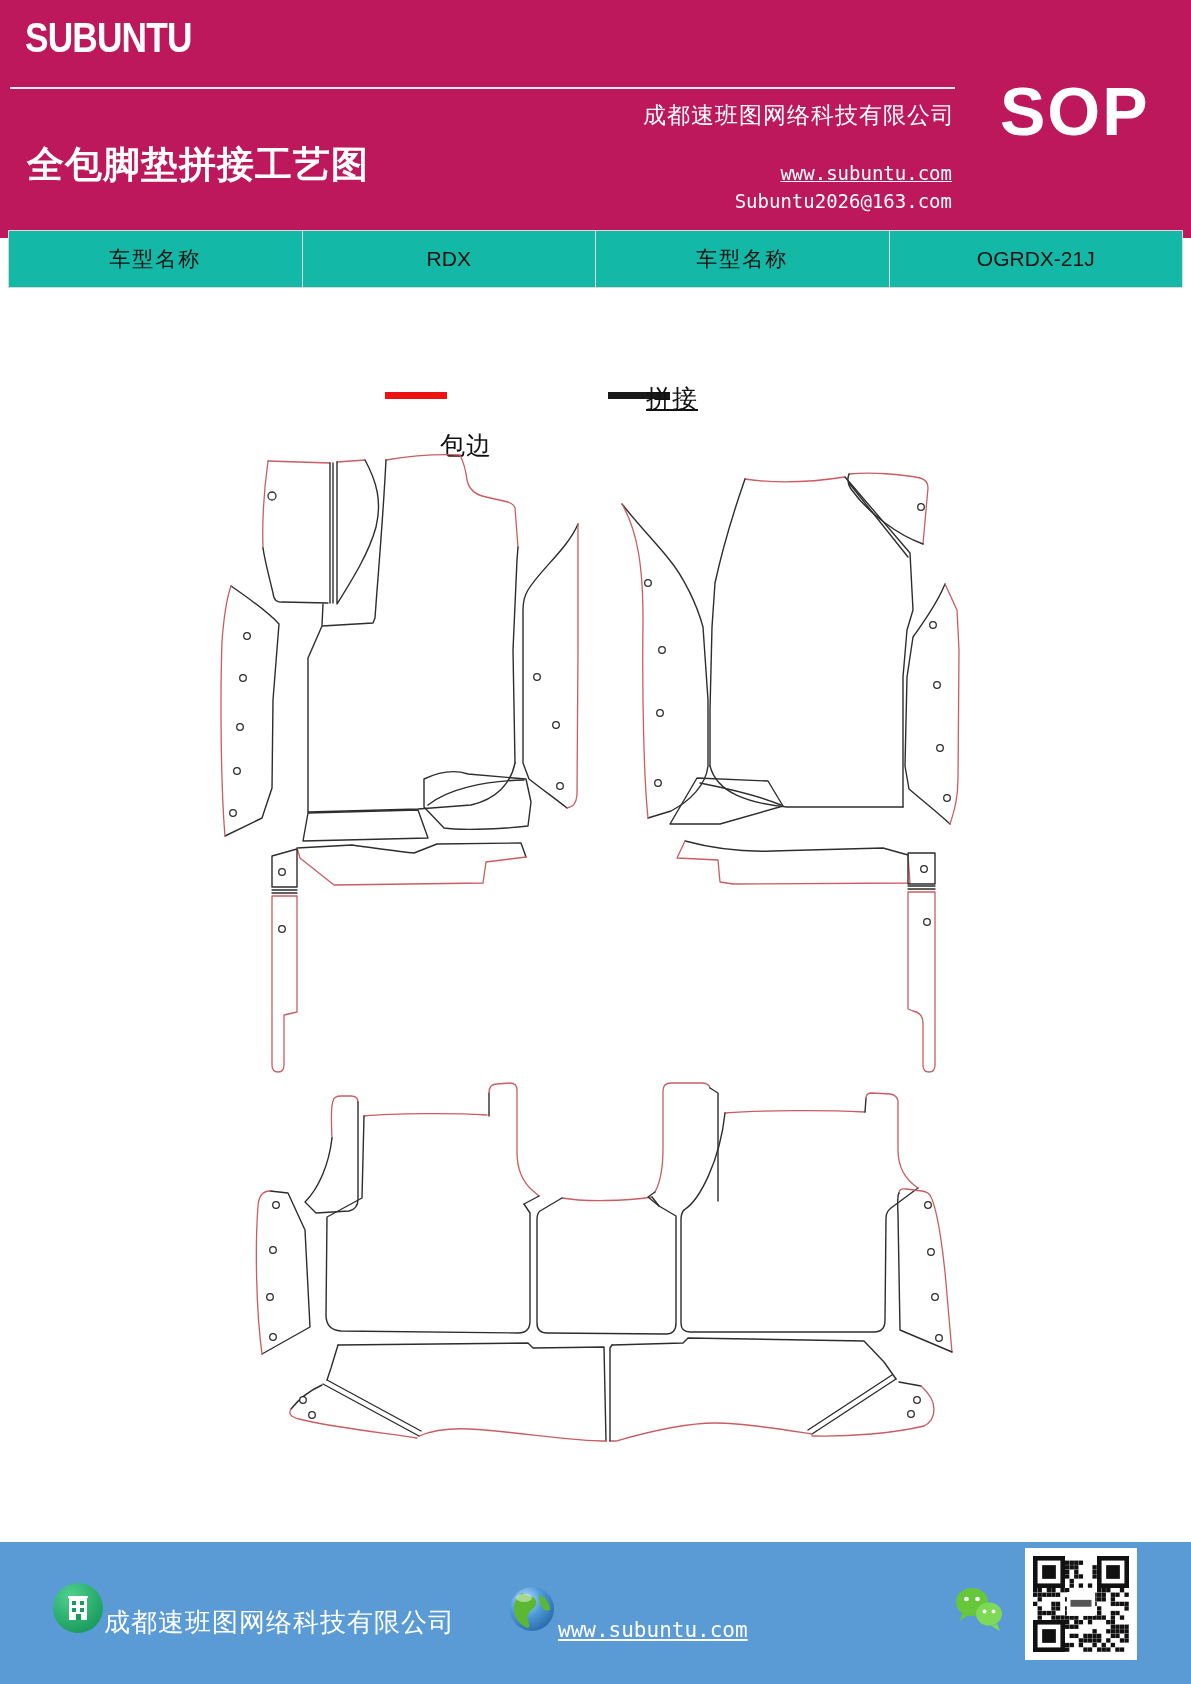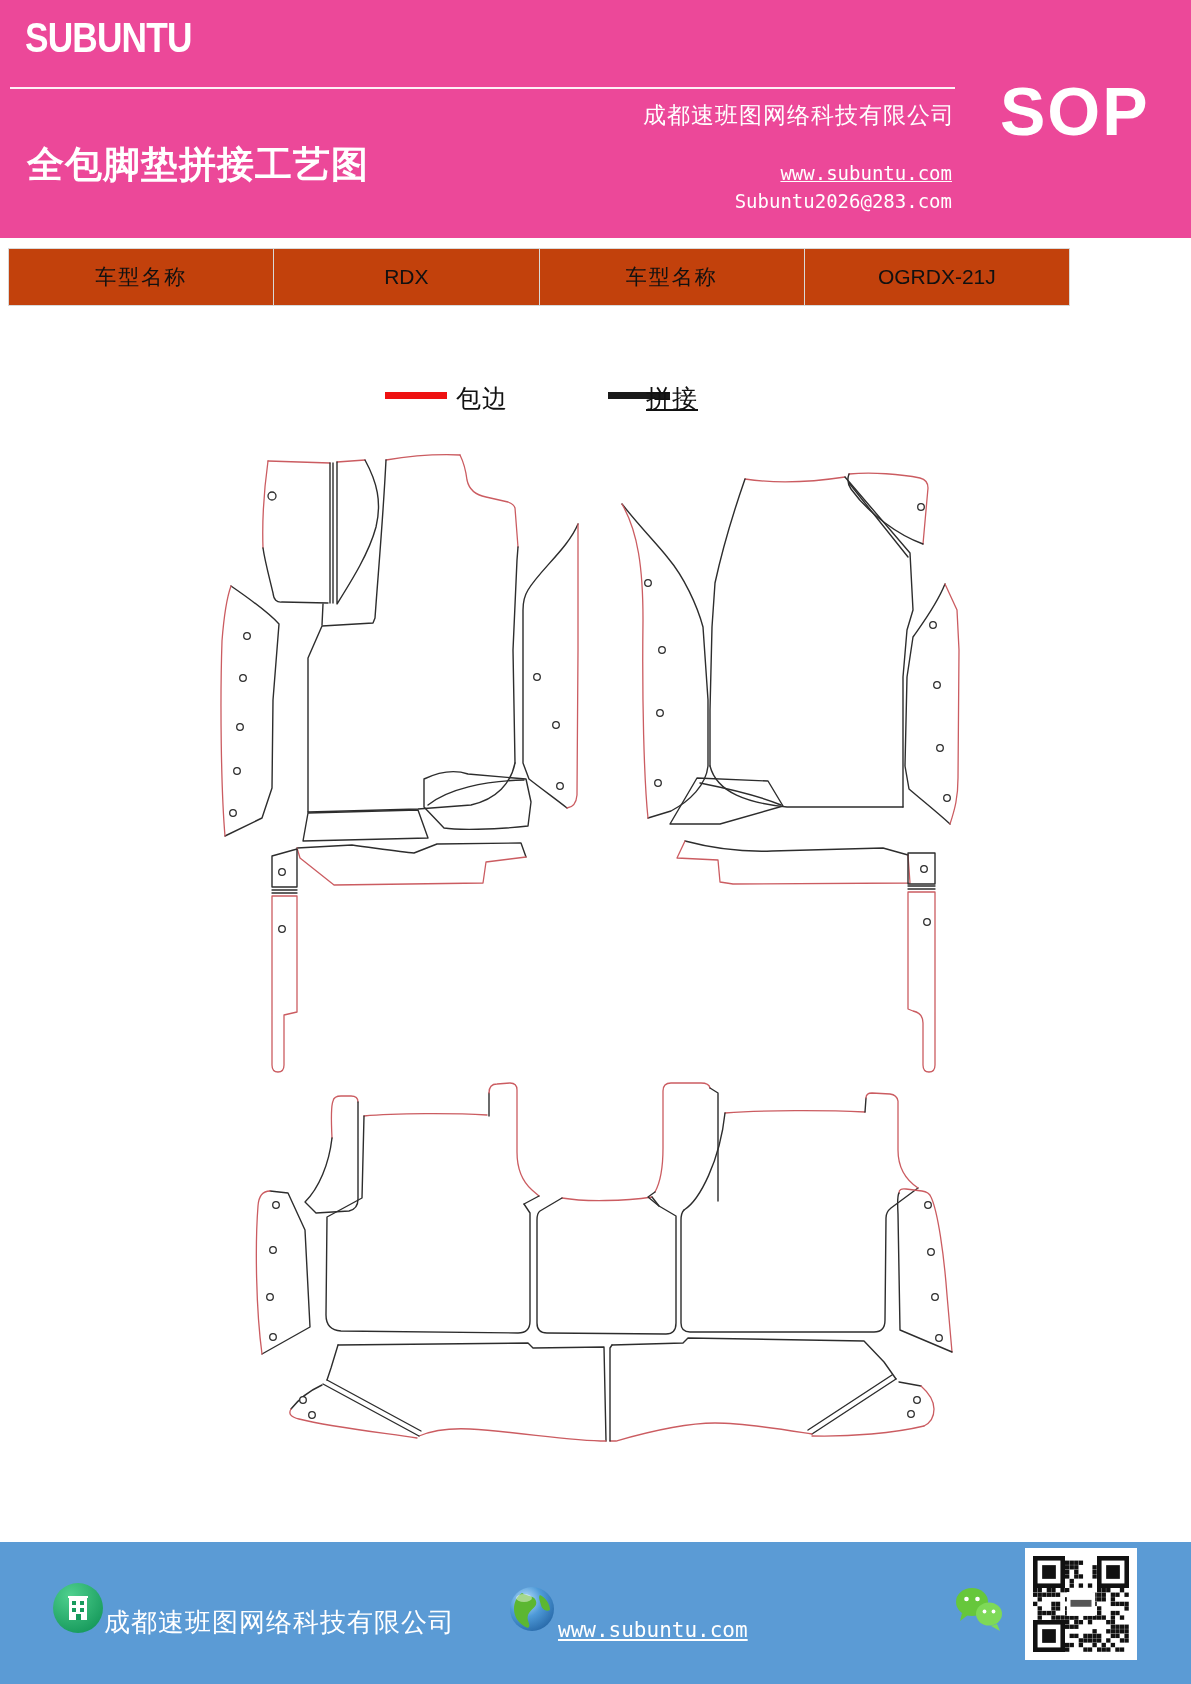--- a/index.html
+++ b/index.html
@@ -1,36 +1,36 @@
 <!DOCTYPE html>
 <html><head>
 <meta charset="utf-8">
 <style>
   html,body{margin:0;padding:0;background:#888;}
   .page{position:relative;width:1191px;height:1684px;background:#ffffff;overflow:hidden;
         font-family:"Liberation Sans",sans-serif;margin:0 auto;}
   
-  .hdr{position:absolute;left:0;top:0;width:1191px;height:238px;background:#ec4899;}
+  .hdr{position:absolute;left:0;top:0;width:1191px;height:238px;background:#be185d;}
   .logo{position:absolute;left:25px;top:14px;color:#fff;font-size:42px;font-weight:800;
         letter-spacing:-1px;transform:scaleX(.84);transform-origin:left top;
         font-family:"Liberation Sans",sans-serif;}
   .hline{position:absolute;left:10px;top:87px;width:945px;height:2px;background:rgba(255,255,255,.92);}
   .title{position:absolute;left:27px;top:140px;margin:0;color:#fff;font-size:37px;font-weight:600;
         letter-spacing:1px;font-family:Liberation Sans, sans-serif;}
   .co{position:absolute;right:236px;top:100px;color:#fff;font-size:23px;letter-spacing:1px;
         font-family:"Liberation Serif",serif;}
   .sop{position:absolute;left:1000px;top:72px;color:#fff;font-size:68px;font-weight:700;
         letter-spacing:2px;font-family:"Liberation Sans",sans-serif;}
   .site-h{position:absolute;right:239px;top:162px;color:#fff;font-size:19px;
         font-family:"DejaVu Sans Mono",monospace;text-decoration:underline;}
   .mail-h{position:absolute;right:239px;top:190px;color:#fff;font-size:19px;
         font-family:"DejaVu Sans Mono",monospace;}
   
-  table.info{position:absolute;left:8px;top:248px;width:1062px;border-collapse:collapse;
-        background:#c2410c;table-layout:fixed;}
+  table.info{position:absolute;left:8px;top:230px;width:1175px;border-collapse:collapse;
+        background:#14b8a6;table-layout:fixed;}
   table.info td{border:1px solid #d9d9d9;height:54px;text-align:center;vertical-align:middle;
         font-size:21px;color:#111;}
   td.lbl{font-family:"Liberation Serif",serif;letter-spacing:2px;}
   td.val{font-family:"Liberation Sans",sans-serif;margin-left:36px;}
   
   .legend-swatch{position:absolute;height:7px;width:62px;}
   .legend-label{position:absolute;top:382px;font-size:25px;color:#111;
         font-family:"Liberation Serif",serif;letter-spacing:1px;}
   
   #diagram-svg{position:absolute;left:0;top:0;pointer-events:none;}
@@ -47,37 +47,37 @@
 
 <div class="page">
 
   <div class="hdr">
     <div class="logo">SUBUNTU</div>
     <div class="hline"></div>
     <h1 class="title">全包脚垫拼接工艺图</h1>
     <div class="co">成都速班图网络科技有限公司</div>
     <div class="sop">SOP</div>
     <a class="site-h" href="#">www.subuntu.com</a>
-    <div class="mail-h">Subuntu2026@283.com</div>
+    <div class="mail-h">Subuntu2026@163.com</div>
   </div>
 
   <table class="info">
     <tbody>
         <tr>
       <td class="lbl">车型名称</td>
       <td class="val">RDX</td>
       <td class="lbl">车型名称</td>
       <td class="val">OGRDX-21J</td>
     </tr>
   </tbody>
     </table>
 
   <div>
     <span class="legend-swatch" style="left: 385px; top: 392px; background: rgb(238, 17, 17);"></span>
-    <span class="legend-label" style="left:456px;">包边</span>
+    <span class="legend-label" style="left:440px;margin-top:47px;">包边</span>
     <span class="legend-swatch" style="left: 608px; top: 392px; background: rgb(26, 26, 26);"></span>
     <span class="legend-label" style="left:646px;text-decoration:underline;">拼接</span>
   </div>
 
   <svg id="diagram-svg" width="1191" height="1684" viewBox="0 0 1191 1684">
       <path d="M268,461 L330,463" fill="none" stroke="#cb5c61" stroke-width="1.3" stroke-linejoin="round" stroke-linecap="round"></path>
       <path d="M268,461 C264,490 262,520 263,548" fill="none" stroke="#cb5c61" stroke-width="1.3" stroke-linejoin="round" stroke-linecap="round"></path>
       <path d="M263,548 C265,562 270,580 273,593 Q274,603 282,602 L328,603" fill="none" stroke="#2d2d2d" stroke-width="1.4" stroke-linejoin="round" stroke-linecap="round"></path>
       <path d="M330,463 L330,603" fill="none" stroke="#2d2d2d" stroke-width="1.4" stroke-linejoin="round" stroke-linecap="round"></path>
       <path d="M333,463 L333,603" fill="none" stroke="#2d2d2d" stroke-width="1.4" stroke-linejoin="round" stroke-linecap="round"></path>

